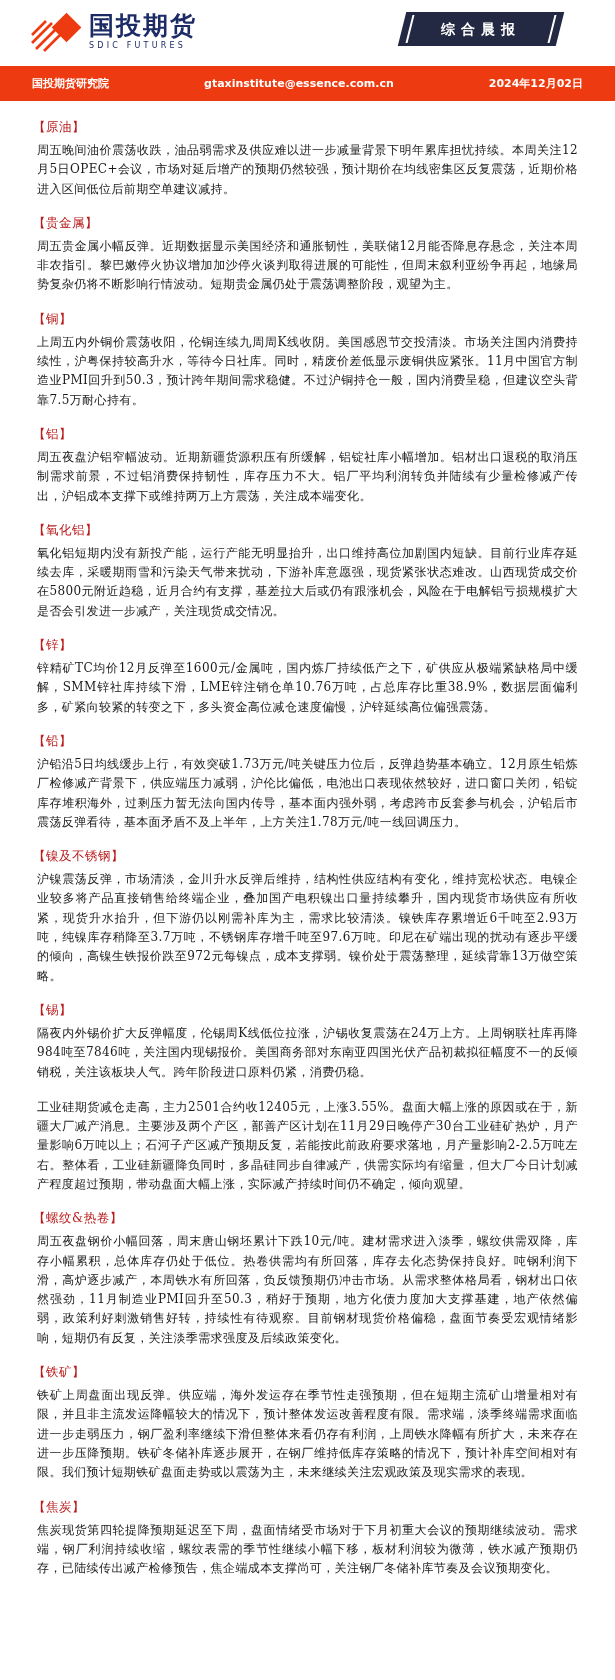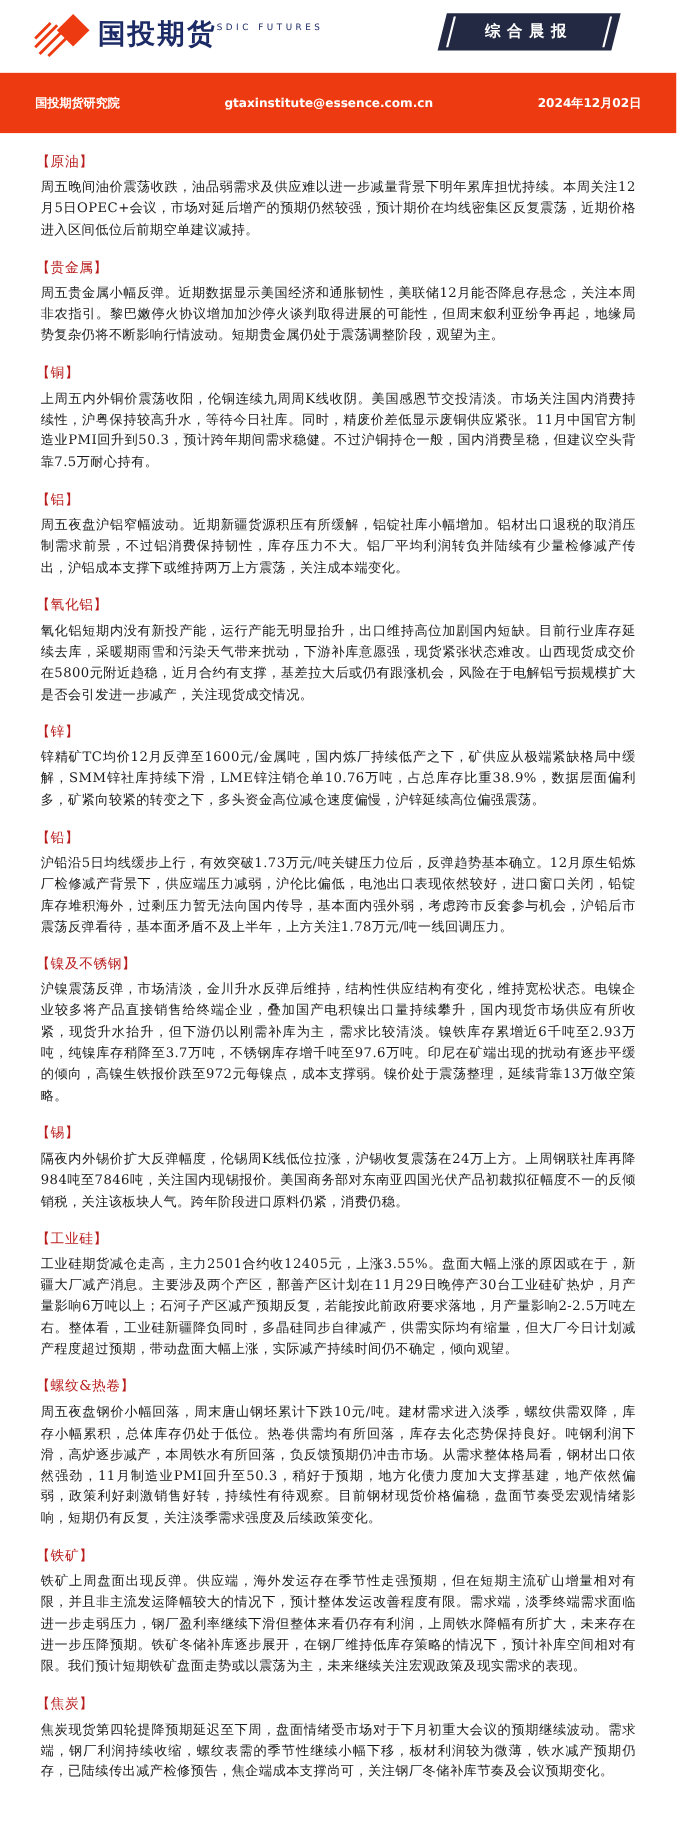--- a/index.html
+++ b/index.html
@@ -5,21 +5,21 @@
   html,body{margin:0;padding:0;}
   body{
     width:615px;height:1680px;overflow:hidden;background:#ffffff;
     font-family:"DejaVu Serif","Liberation Serif",serif;
     position:relative;
   }
   
   .header{position:relative;height:66px;background:#ffffff;}
   .logo{position:absolute;left:30px;top:9px;display:flex;align-items:center;}
   .logo-mark{width:52px;height:44px;flex:0 0 auto;}
-  .brand{margin-left:7px;display:flex;flex-direction:row;justify-content:center;}
+  .brand{margin-left:7px;display:flex;flex-direction:column;justify-content:center;}
   .brand-cn{
     font-family:"DejaVu Sans","Liberation Sans",sans-serif;
     font-size:25px;font-weight:bold;color:#1c2b66;letter-spacing:2px;line-height:26px;
   }
   .brand-en{
     font-family:"DejaVu Sans","Liberation Sans",sans-serif;
     font-size:8px;font-weight:normal;color:#1c2b66;letter-spacing:3.2px;margin-top:2px;
   }
   .badge{
     position:absolute;left:402px;top:12px;width:158px;height:34px;
@@ -32,21 +32,21 @@
   .badge::after{right:7px;}
   .badge-text{
     display:block;transform:skewX(14deg);color:#ffffff;text-align:center;
     font-size:14px;font-weight:bold;letter-spacing:6px;line-height:34px;
     font-family:"DejaVu Sans","Liberation Sans",sans-serif;
   }
   
   .redbar{
     height:27px;background:#ee3a10;color:#ffffff;
     display:flex;justify-content:space-between;align-items:center;
-    padding:14px 32px;
+    padding:4px 32px;
     font-family:"DejaVu Sans","Liberation Sans",sans-serif;
     font-size:11px;font-weight:bold;
   }
   
   .content{padding:2px 33px 0 33px;}
   .section{margin-top:16px;}
   .section-title{
     font-size:12.5px;font-weight:normal;color:#b91c1c;margin:0 0 5px 0;
     letter-spacing:0.5px;
   }
@@ -119,21 +119,20 @@
     <h3 class="section-title">【镍及不锈钢】</h3>
     <p class="section-body">沪镍震荡反弹，市场清淡，金川升水反弹后维持，结构性供应结构有变化，维持宽松状态。电镍企业较多将产品直接销售给终端企业，叠加国产电积镍出口量持续攀升，国内现货市场供应有所收紧，现货升水抬升，但下游仍以刚需补库为主，需求比较清淡。镍铁库存累增近6千吨至2.93万吨，纯镍库存稍降至3.7万吨，不锈钢库存增千吨至97.6万吨。印尼在矿端出现的扰动有逐步平缓的倾向，高镍生铁报价跌至972元每镍点，成本支撑弱。镍价处于震荡整理，延续背靠13万做空策略。</p>
   </div>
   <div class="section">
     <h3 class="section-title">【锡】</h3>
     <p class="section-body">隔夜内外锡价扩大反弹幅度，伦锡周K线低位拉涨，沪锡收复震荡在24万上方。上周钢联社库再降984吨至7846吨，关注国内现锡报价。美国商务部对东南亚四国光伏产品初裁拟征幅度不一的反倾销税，关注该板块人气。跨年阶段进口原料仍紧，消费仍稳。</p>
   </div>
   <div class="section">
   </div>
   <div class="section">
-    <h3 class="section-title">【工业硅】</h3>
     <p class="section-body">工业硅期货减仓走高，主力2501合约收12405元，上涨3.55%。盘面大幅上涨的原因或在于，新疆大厂减产消息。主要涉及两个产区，鄯善产区计划在11月29日晚停产30台工业硅矿热炉，月产量影响6万吨以上；石河子产区减产预期反复，若能按此前政府要求落地，月产量影响2-2.5万吨左右。整体看，工业硅新疆降负同时，多晶硅同步自律减产，供需实际均有缩量，但大厂今日计划减产程度超过预期，带动盘面大幅上涨，实际减产持续时间仍不确定，倾向观望。</p>
   </div>
   <div class="section">
     <h3 class="section-title">【螺纹&amp;热卷】</h3>
     <p class="section-body">周五夜盘钢价小幅回落，周末唐山钢坯累计下跌10元/吨。建材需求进入淡季，螺纹供需双降，库存小幅累积，总体库存仍处于低位。热卷供需均有所回落，库存去化态势保持良好。吨钢利润下滑，高炉逐步减产，本周铁水有所回落，负反馈预期仍冲击市场。从需求整体格局看，钢材出口依然强劲，11月制造业PMI回升至50.3，稍好于预期，地方化债力度加大支撑基建，地产依然偏弱，政策利好刺激销售好转，持续性有待观察。目前钢材现货价格偏稳，盘面节奏受宏观情绪影响，短期仍有反复，关注淡季需求强度及后续政策变化。</p>
   </div>
   <div class="section">
     <h3 class="section-title">【铁矿】</h3>
     <p class="section-body">铁矿上周盘面出现反弹。供应端，海外发运存在季节性走强预期，但在短期主流矿山增量相对有限，并且非主流发运降幅较大的情况下，预计整体发运改善程度有限。需求端，淡季终端需求面临进一步走弱压力，钢厂盈利率继续下滑但整体来看仍存有利润，上周铁水降幅有所扩大，未来存在进一步压降预期。铁矿冬储补库逐步展开，在钢厂维持低库存策略的情况下，预计补库空间相对有限。我们预计短期铁矿盘面走势或以震荡为主，未来继续关注宏观政策及现实需求的表现。</p>
   </div>

